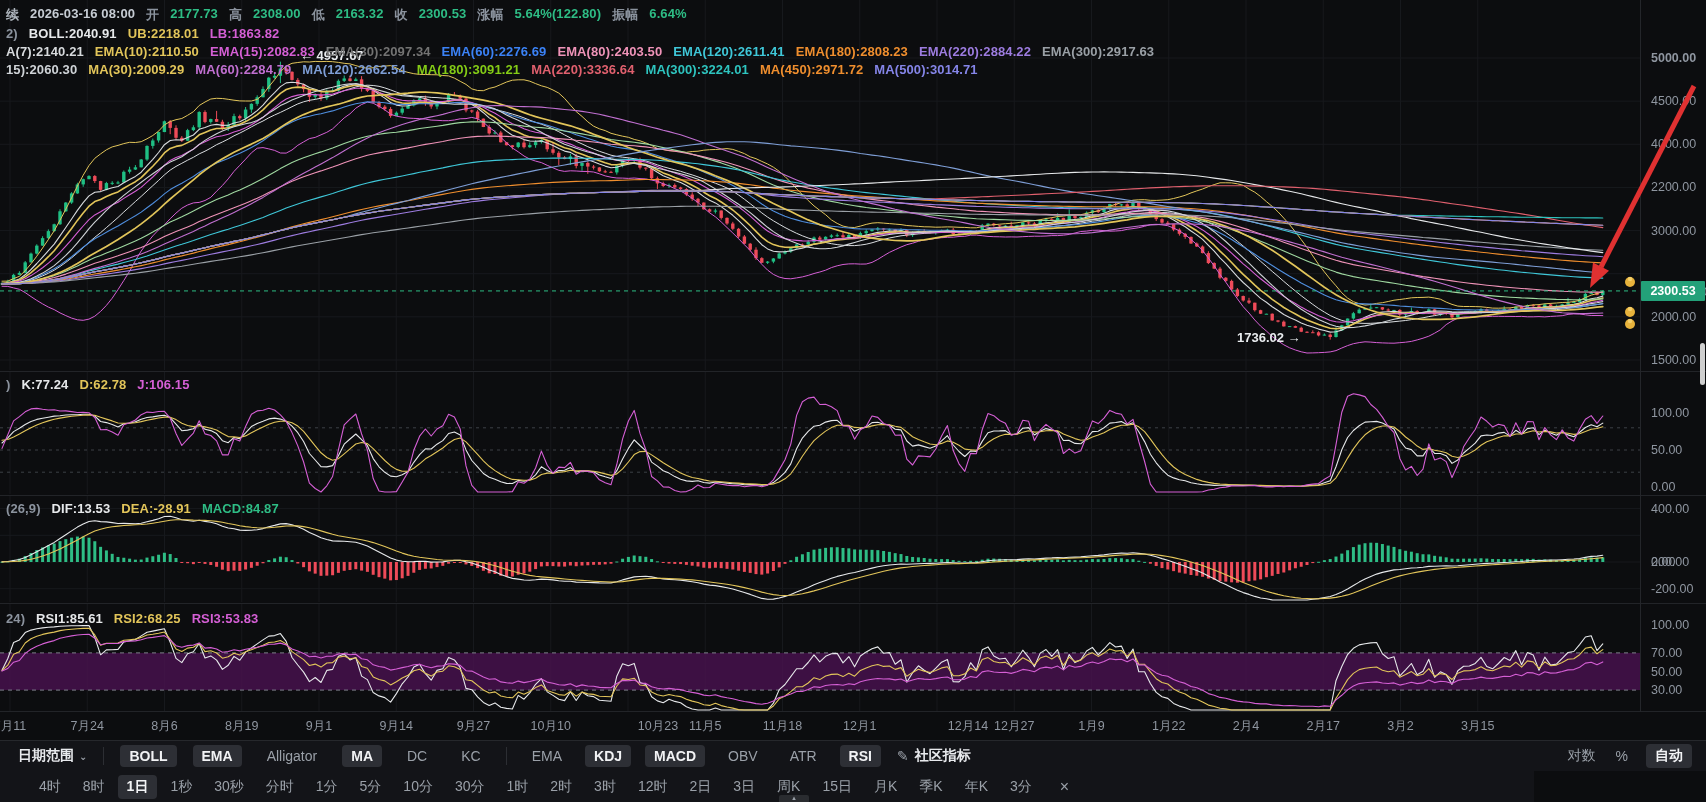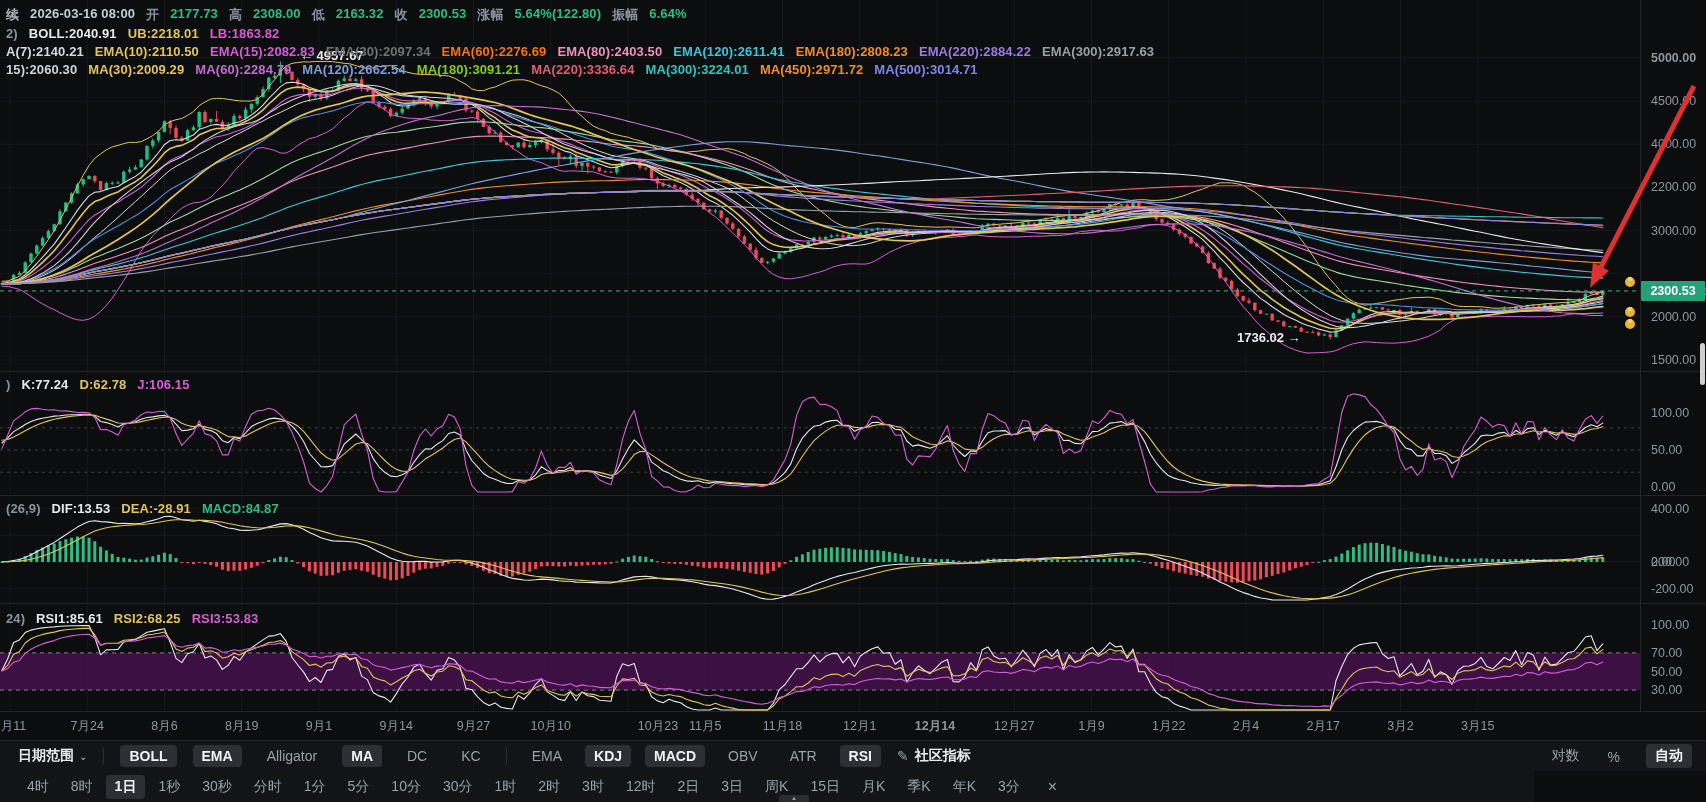--- a/index.html
+++ b/index.html
@@ -16,27 +16,27 @@
        font-size:12.5px;font-weight:700;text-align:center;line-height:20px;z-index:25;border-radius:1px;}
   #xaxis{position:absolute;left:0;top:712px;width:1706px;height:28px;z-index:10;}
   .xlbl{position:absolute;top:6px;transform:translateX(-50%);font-size:12.5px;color:#8f96a0;white-space:nowrap;}
   .sep{position:absolute;left:0;width:1706px;height:1px;background:#222428;z-index:15;}
   .anno{position:absolute;color:#e8ebee;font-size:13px;font-weight:600;z-index:28;white-space:nowrap;}
   #scrollthumb{position:absolute;right:1px;top:343px;width:5px;height:42px;background:#cfcfcf;border-radius:3px;z-index:40;}
   
   #tb1{position:absolute;left:0;top:740px;width:1706px;height:31px;background:#131418;border-top:1px solid #26282c;
        display:flex;align-items:center;padding-left:18px;box-sizing:border-box;gap:16px;z-index:50;}
   #tb2{position:absolute;left:0;top:771px;width:1534px;height:31px;background:#131418;
-       display:flex;align-items:center;padding-left:18px;box-sizing:border-box;gap:4px;z-index:50;}
+       display:flex;align-items:center;padding-left:30px;box-sizing:border-box;gap:4px;z-index:50;}
   .tbtn{font-size:14px;color:#9aa0a8;padding:3px 9px;border-radius:4px;cursor:pointer;white-space:nowrap;}
   .tbtn.on{background:#2d2f35;color:#f2f3f5;font-weight:700;}
   .vdiv{width:1px;height:18px;background:#2c2e33;}
   #daterange{font-size:14px;font-weight:700;color:#e8eaed;display:flex;align-items:center;gap:5px;}
   #daterange .caret{color:#9aa0a8;font-size:10px;}
-  #tb1right{position:absolute;right:14px;display:flex;align-items:flex-end;gap:24px;}
+  #tb1right{position:absolute;right:14px;display:flex;align-items:center;gap:16px;}
   #community{display:flex;align-items:center;gap:6px;font-size:14px;font-weight:700;color:#e8eaed;}
   #community .eicon{color:#9aa0a8;font-size:14px;font-weight:400;}
   #wk-caret{position:absolute;left:779px;top:795px;width:30px;height:7px;background:#2a2c30;
        border-radius:2px 2px 0 0;color:#9aa0a8;font-size:7px;line-height:6px;text-align:center;z-index:60;}
 </style>
 </head>
 <body>
 
 <div id="app">
   <div id="chart">
@@ -1044,21 +1044,21 @@
         <span style="color: rgb(139, 147, 158);">2)</span>
         <span style="color: rgb(230, 232, 234);">BOLL:2040.91</span>
         <span style="color: rgb(226, 197, 90);">UB:2218.01</span>
         <span style="color: rgb(213, 95, 213);">LB:1863.82</span>
       </div>
     <div id="hdr3" class="hdr" style="top:44px">
         <span style="color: rgb(215, 218, 221);">A(7):2140.21</span>
         <span style="color: rgb(226, 197, 90);">EMA(10):2110.50</span>
         <span style="color: rgb(213, 95, 213);">EMA(15):2082.83</span>
         <span style="color: #737373;">EMA(30):2097.34</span>
-        <span style="color: #f97316;">EMA(60):2276.69</span>
+        <span style="color: #3b82f6;">EMA(60):2276.69</span>
         <span style="color: rgb(239, 147, 184);">EMA(80):2403.50</span>
         <span style="color: rgb(63, 199, 216);">EMA(120):2611.41</span>
         <span style="color: rgb(239, 142, 46);">EMA(180):2808.23</span>
         <span style="color: rgb(157, 124, 224);">EMA(220):2884.22</span>
         <span style="color: rgb(154, 160, 166);">EMA(300):2917.63</span>
       </div>
     <div id="hdr4" class="hdr" style="top:62px">
         <span style="color: rgb(207, 211, 215);">15):2060.30</span>
         <span style="color: rgb(226, 197, 90);">MA(30):2009.29</span>
         <span style="color: rgb(192, 111, 208);">MA(60):2284.79</span>
@@ -1121,21 +1121,21 @@
         <div class="xlbl" style="left: 164.5px;">8月6</div>
         <div class="xlbl" style="left: 241.75px;">8月19</div>
         <div class="xlbl" style="left: 319px;">9月1</div>
         <div class="xlbl" style="left: 396.25px;">9月14</div>
         <div class="xlbl" style="left: 473.5px;">9月27</div>
         <div class="xlbl" style="left: 550.75px;">10月10</div>
         <div class="xlbl" style="left: 628px; margin-left: 30px;">10月23</div>
         <div class="xlbl" style="left: 705.25px;">11月5</div>
         <div class="xlbl" style="left: 782.5px;">11月18</div>
         <div class="xlbl" style="left: 859.75px;">12月1</div>
-        <div class="xlbl" style="left: 935px; font-weight: bold;">12月14</div>
+        <div class="xlbl" style="left: 968px;">12月14</div>
         <div class="xlbl" style="left: 1014.25px;">12月27</div>
         <div class="xlbl" style="left: 1091.5px;">1月9</div>
         <div class="xlbl" style="left: 1168.75px;">1月22</div>
         <div class="xlbl" style="left: 1246px;">2月4</div>
         <div class="xlbl" style="left: 1323.25px;">2月17</div>
         <div class="xlbl" style="left: 1400.5px;">3月2</div>
         <div class="xlbl" style="left: 1477.75px;">3月15</div>
       </div>
     <div id="scrollthumb"></div>
   </div>

